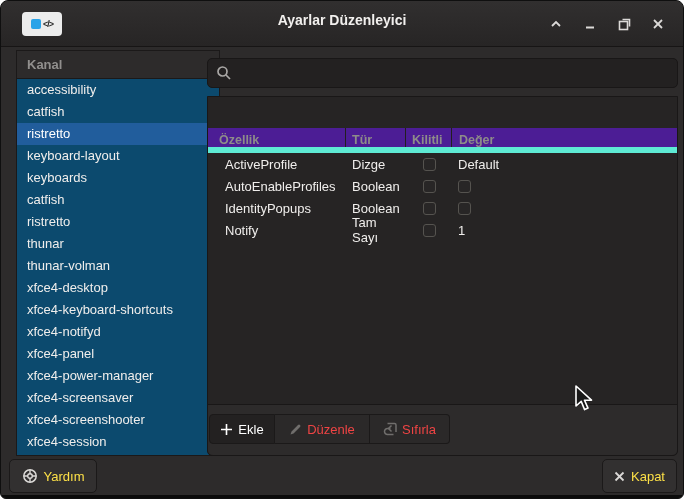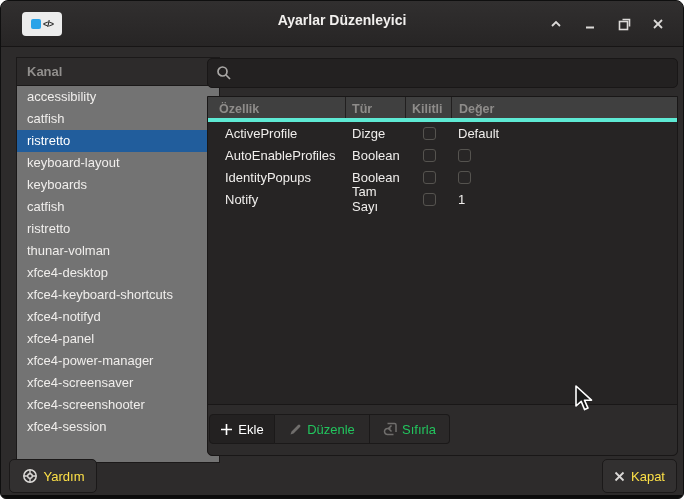--- a/index.html
+++ b/index.html
@@ -29,22 +29,22 @@
     font-weight:bold; font-size:14px; color:#f2f0ee;text-align:center;
   }
   .win-controls {
     position:absolute; right:8px; top:0; height:46px;
     display:flex; align-items:center;
   }
   .win-btn { width:34px; height:30px; display:flex; align-items:center; justify-content:center; border-radius:3px; }
   .win-btn svg { display:block; }
   
   .sidebar {
-    position:absolute; left:15px; top:56px; width:204px; height:406px;
-    background:#737373; border:1px solid #1b1919;
+    position:absolute; left:15px; top:49px; width:204px; height:406px;
+    background:#0c4a6e; border:1px solid #1b1919;
   }
   .sidebar-header {
     height:28px; line-height:27px; padding-left:10px;
     background:#2d2b2b; color:#918f8d; font-weight:bold; font-size:13px;
     border-bottom:1px solid #1b1919;
   }
   .channel-list { overflow:hidden; height:376px; }
   .channel { height:22px; line-height:22px; padding-left:10px; color:#f0eeec; white-space:nowrap; }
   .channel.selected { background:#215d9c; color:#ffffff; }
   
@@ -55,21 +55,21 @@
   }
   .search-entry input {
     flex:1; background:transparent; border:none; outline:none;
     color:#f0eeec; font-size:13px; margin-left:6px; font-family:inherit;
   }
   
   .frame {
     position:absolute; left:206px; top:95px; width:471px; height:360px;
     background:#262424; border:1px solid #191717; border-radius:0 0 5px 5px;
   }
-  .thead { display:flex; height:25px; background:#404040; border-bottom:4px solid #5eead4; }
+  .thead { display:flex; height:25px; background:#4c1d95; border-bottom:6px solid #5eead4;margin-top:31px; }
   .th { color:#8e8c8a; font-weight:bold; font-size:12.5px; line-height:24px; border-right:1px solid #211f1f; }
   .col-prop { width:138px; padding-left:11px; }
   .col-type { width:60px;  padding-left:6px; }
   .col-lock { width:46px;  padding-left:6px; }
   .col-val  { flex:1; padding-left:7px; border-right:none; }
   .tbody { height:283px; overflow:hidden; }
   .trow { display:flex; height:22px; align-items:center; }
   .td { font-size:13px; color:#f0eeec; }
   .td.col-prop { padding-left:17px; }
   .td.col-lock { display:flex; justify-content:center; padding-left:0; }
@@ -79,21 +79,21 @@
     border:1px solid #55534f; border-radius:3px; display:inline-block;
   }
   .frame-toolbar {
     position:absolute; left:0; right:0; bottom:0; height:51px;
     background:#2d2b2b; border-top:1px solid #191717; border-radius:0 0 5px 5px;
   }
   .btn-group { position:absolute; left:1px; top:9px; display:flex; }
   .tb-btn {
     height:30px; display:flex; align-items:center; justify-content:center; gap:5px;
     border:1px solid #1b1919; border-left-width:0;
-    background:#2b2929; color:#22c55e; font-size:13px; font-family:inherit;
+    background:#2b2929; color:#ef4444; font-size:13px; font-family:inherit;
   }
   .tb-btn:first-child { border-left-width:1px; border-radius:4px 0 0 4px; }
   .tb-btn:last-child { border-radius:0 4px 4px 0; }
   .tb-btn.enabled { background:#232121; color:#ffffff; }
   .tb-btn.w-add { width:66px; } .tb-btn.w-edit { width:95px; } .tb-btn.w-reset { width:80px; }
   
   .footer-btn {
     position:absolute; top:458px; height:34px;
     background:#323030; border:1px solid #1b1919; border-radius:5px;
     color:#fde047; font-size:13px; font-family:inherit;
@@ -144,20 +144,21 @@
   <div class="sidebar">
     <div class="sidebar-header">Kanal</div>
     <div class="channel-list" id="channel-list">
         <div class="channel">accessibility</div>
         <div class="channel">catfish</div>
         <div class="channel selected">ristretto</div>
         <div class="channel">keyboard-layout</div>
         <div class="channel">keyboards</div>
         <div class="channel">catfish</div>
         <div class="channel">ristretto</div>
+        <div class="channel">thunar</div>
         <div class="channel">thunar-volman</div>
         <div class="channel">xfce4-desktop</div>
         <div class="channel">xfce4-keyboard-shortcuts</div>
         <div class="channel">xfce4-notifyd</div>
         <div class="channel">xfce4-panel</div>
         <div class="channel">xfce4-power-manager</div>
         <div class="channel">xfce4-screensaver</div>
         <div class="channel">xfce4-screenshooter</div>
         <div class="channel">xfce4-session</div>
       </div>

